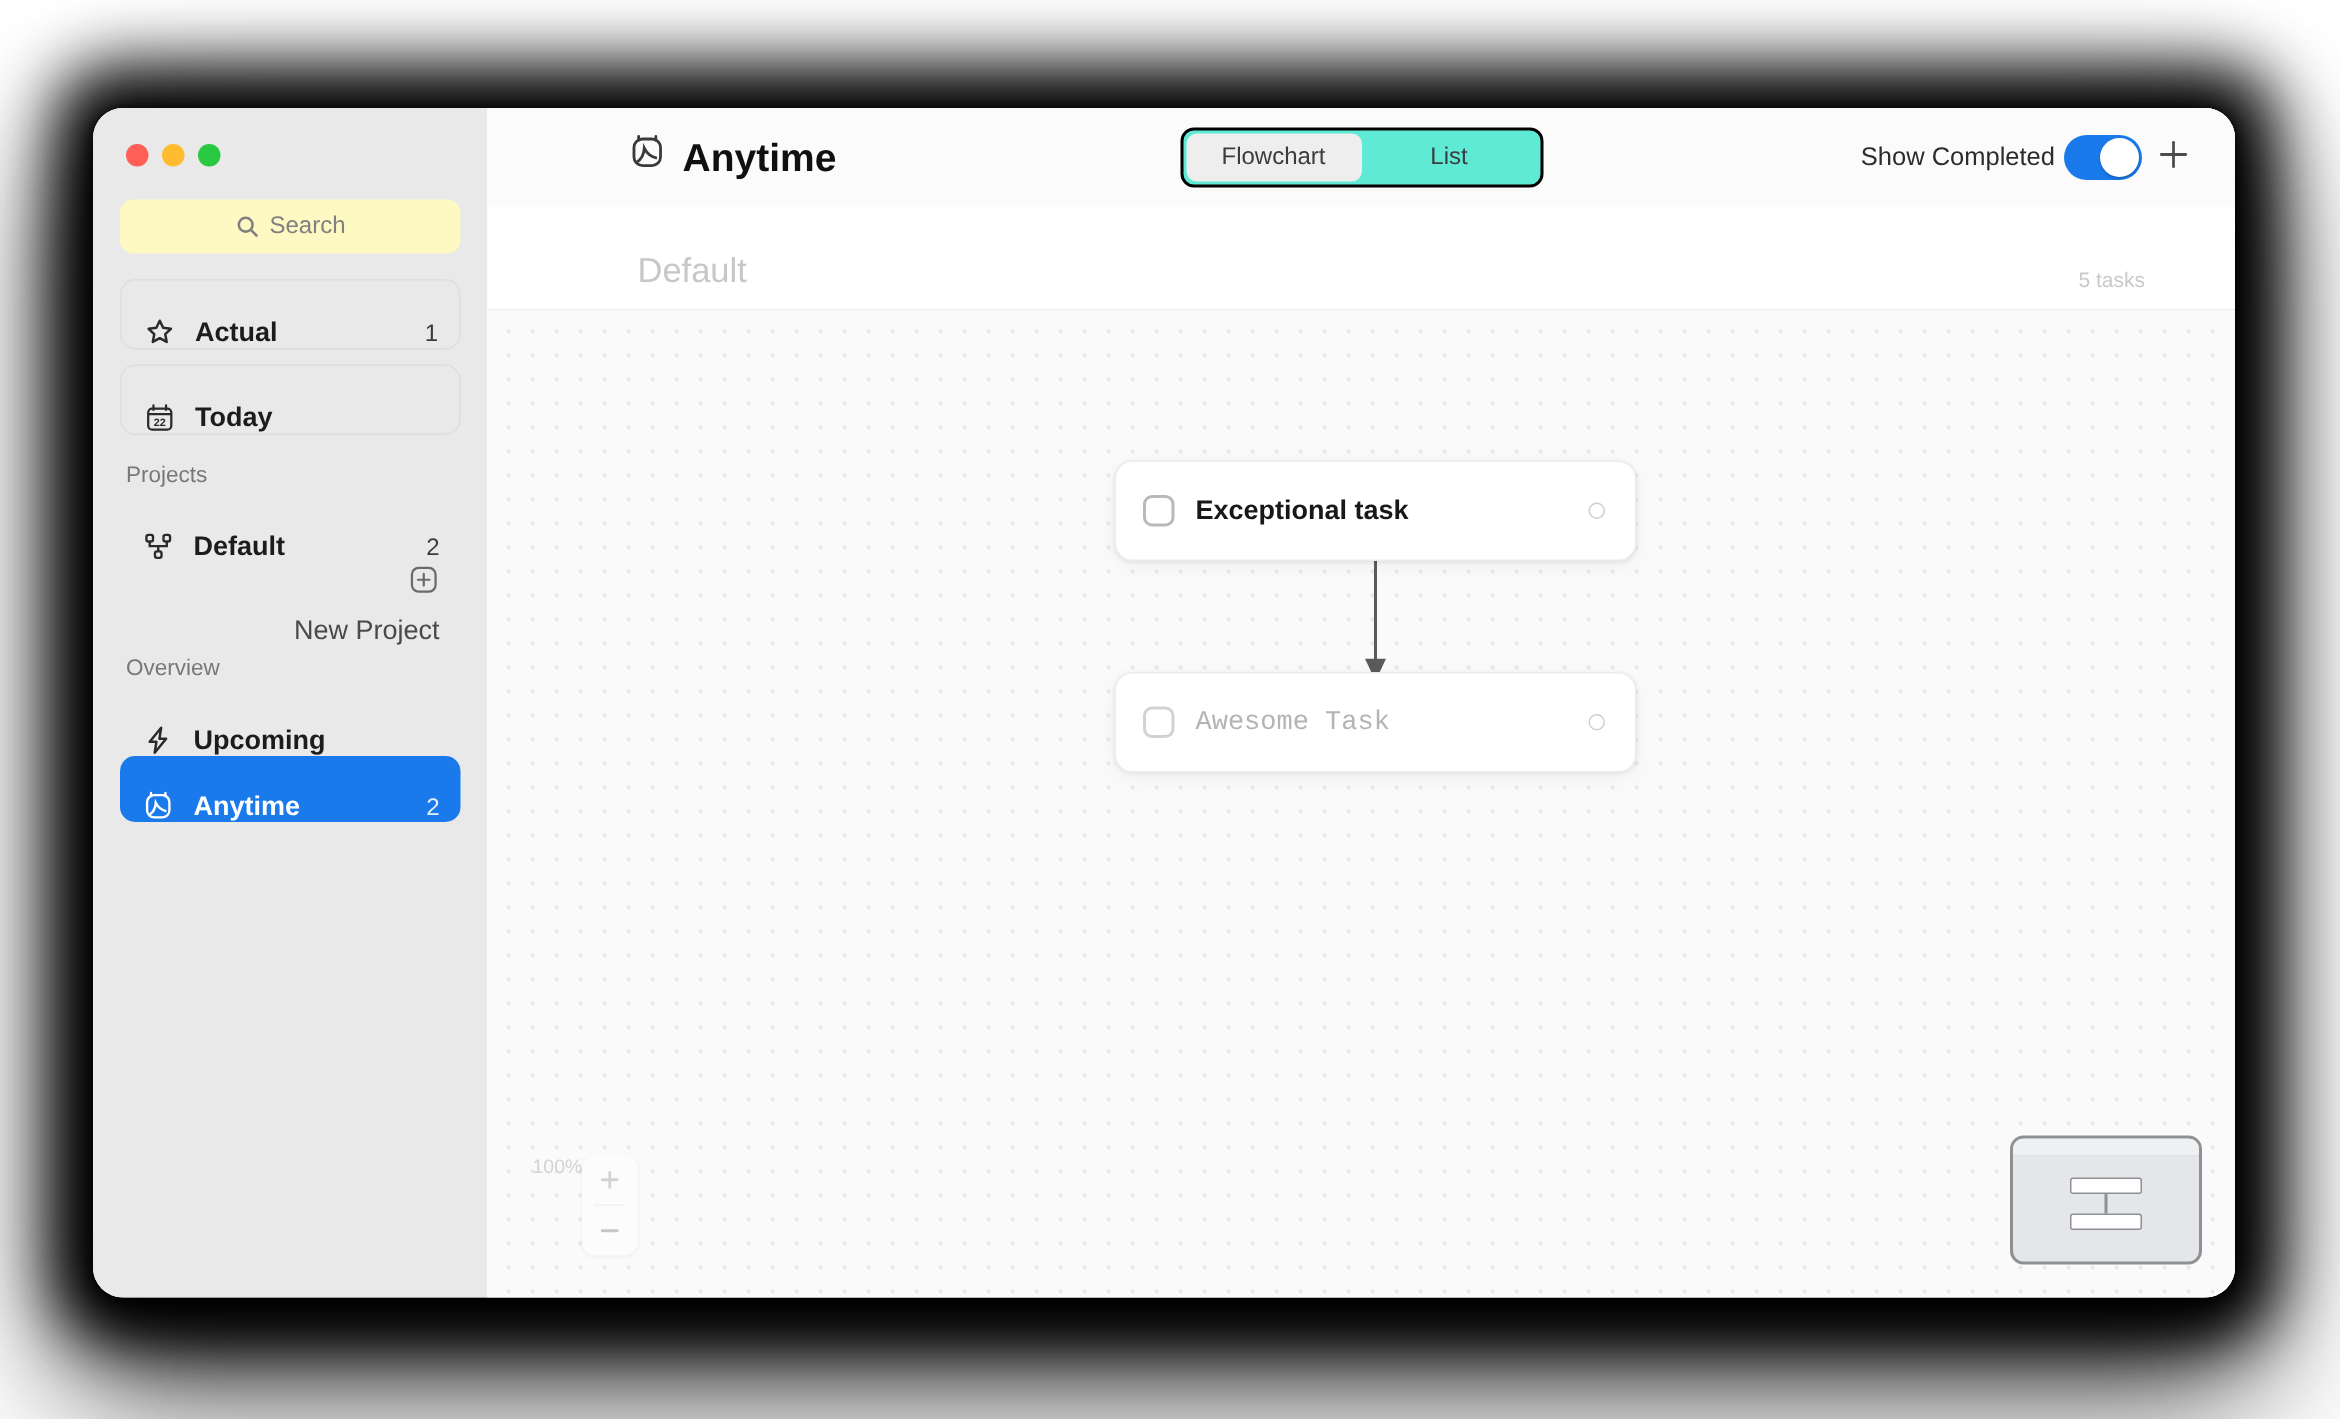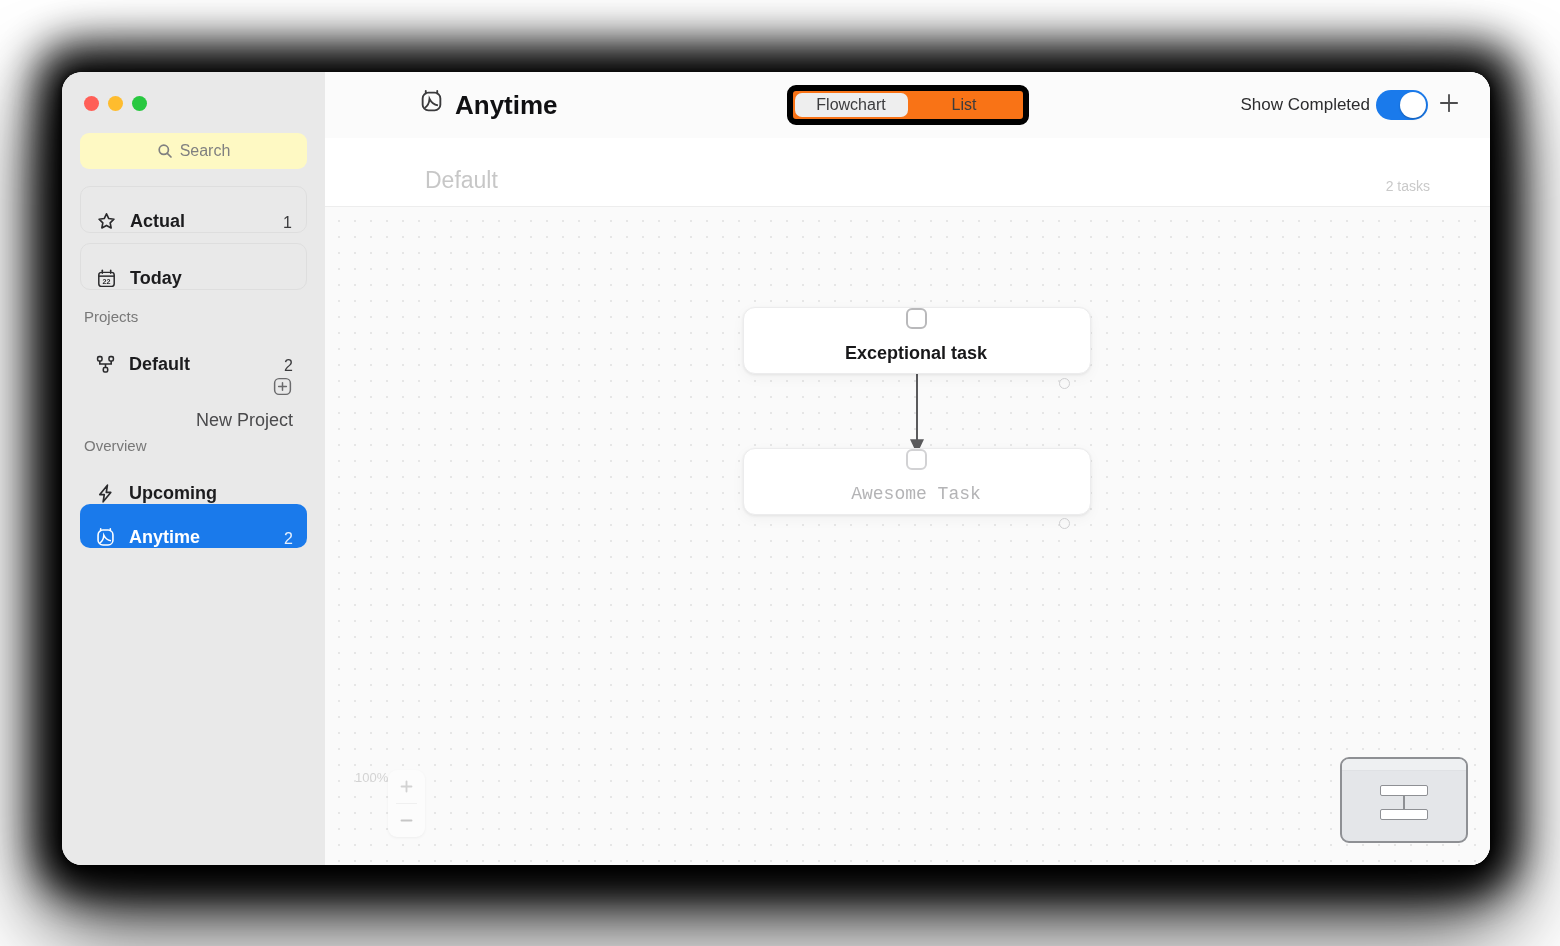--- a/index.html
+++ b/index.html
@@ -117,22 +117,22 @@
   }
   #app-title {
     display: flex; align-items: center; gap: 11px;
     font-size: 26px; font-weight: 700; color: #101012;
     margin-left: 66px;
   }
   #segmented {
     position: absolute;
     left: 50%; transform: translateX(-50%);
     display: flex;
-    background: #f97316;
-    border: 6px solid #000000;
+    background: #5eead4;
+    border: 2px solid #000000;
     border-radius: 9px;
     padding: 2px;
     width: 242px; height: 40px;
   }
   .seg {
     flex: 1;
     display: flex; align-items: center; justify-content: center;
     font-size: 16px; color: #3c3c3e;
     border-radius: 7px;
   }
@@ -186,21 +186,20 @@
   .task-card {
     position: absolute;
     width: 348px; height: 67px;
     background: #ffffff;
     border-radius: 12px;
     border: 1px solid #ececed;
     box-shadow: 0 1px 3px rgba(0,0,0,.07), 0 4px 14px rgba(0,0,0,.04);
     display: flex; align-items: center;
     padding: 0 20px 0 18px;
     gap: 14px;
-    flex-direction: column;
   }
   .task-checkbox {
     width: 21px; height: 21px;
     border: 2px solid #b9b9bb;
     border-radius: 6px;
     flex: none;
   }
   .task-title { font-size: 18px; font-weight: 700; color: #18181a; }
   .task-card.dim .task-title { color: #b4b4b6; font-weight: 400; }
   .task-card.dim .task-checkbox { border-color: #d2d2d4; }
@@ -401,21 +400,21 @@
               <line x1="12" y1="4.5" x2="12" y2="19.5" stroke-linecap="round"></line>
               <line x1="4.5" y1="12" x2="19.5" y2="12" stroke-linecap="round"></line>
             </svg>
           </span>
         </div>
       </div>
     </header>
 
     <div id="project-header">
       <span id="project-name">Default</span>
-      <span id="project-tasks">2 tasks</span>
+      <span id="project-tasks">5 tasks</span>
     </div>
 
     <div id="canvas">
 
       <svg id="edge-svg">
         <defs>
           <marker id="arrow" markerWidth="9" markerHeight="9" refX="4.5" refY="4.3" orient="auto">
             <path d="M0.6,0.8 L8,4.3 L0.6,7.8 Z" fill="#5a5a5c"></path>
           </marker>
         </defs>

